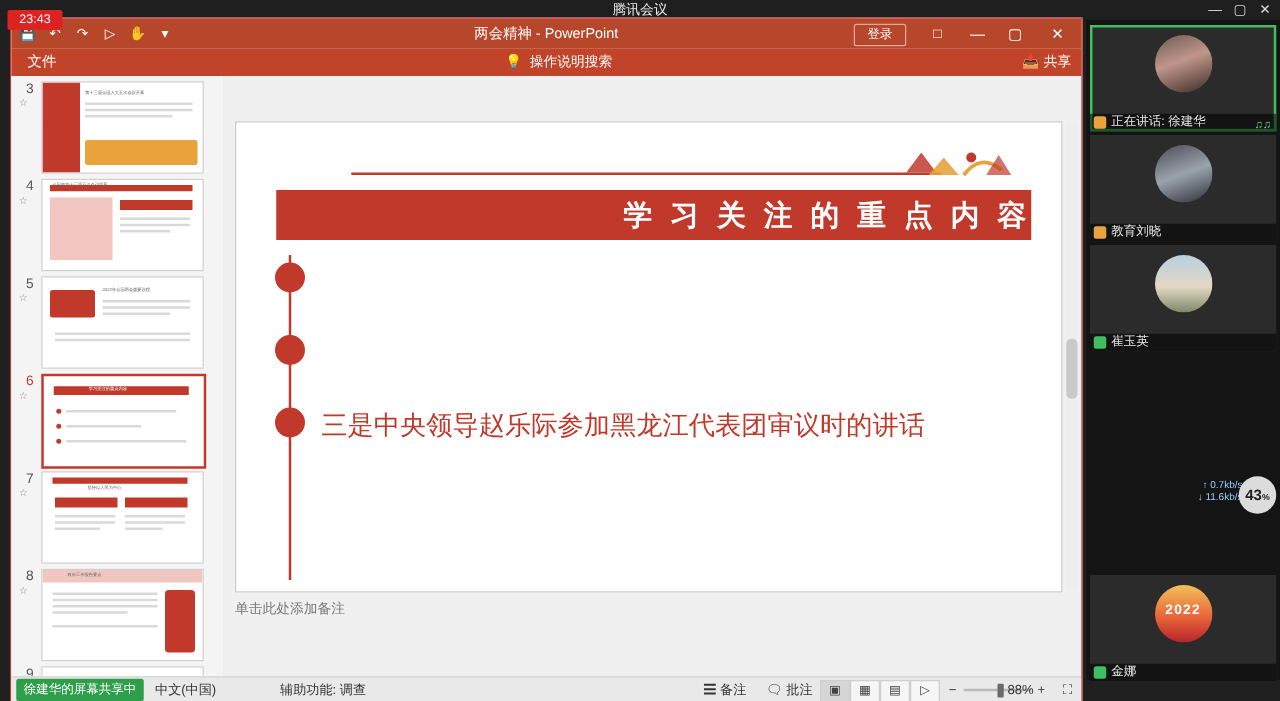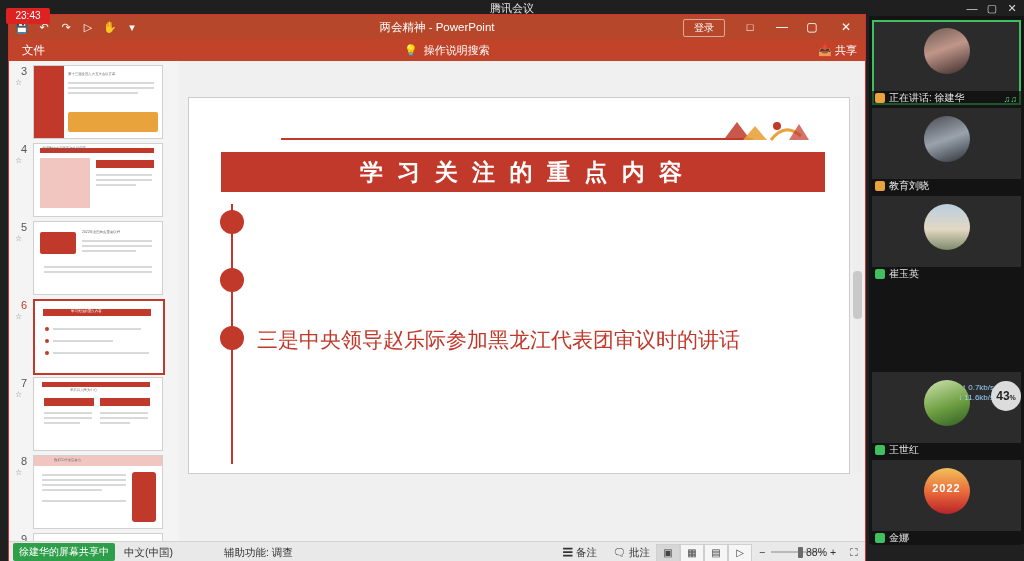--- a/index.html
+++ b/index.html
@@ -50,21 +50,21 @@
   .tb-red{position:absolute;background:#c0392b;}
   .tb-pink{position:absolute;background:#f2c6c0;}
   .tb-orange{position:absolute;background:#e8a33d;}
   .tb-txt{position:absolute;font-size:3.4px;color:#666;line-height:4.4px;white-space:nowrap;}
 
   #slide-area{position:absolute;left:170px;top:0;right:0;height:501px;background:#f0f0f0;}
   #slide-canvas{position:absolute;left:9px;top:36px;width:660px;height:375px;background:#fff;border:1px solid #ccc;}
   #slide-header-line{position:absolute;left:92px;top:40px;width:472px;height:2px;background:#c0392b;}
   #slide-deco{position:absolute;right:38px;top:18px;width:92px;height:28px;}
   #slide-title-band{position:absolute;left:32px;top:54px;width:604px;height:40px;background:#c0392b;}
-  #slide-title{position:absolute;left:0;top:0;width:604px;height:40px;line-height:40px;text-align:center;color:#fff;font-size:23px;font-weight:bold;letter-spacing:4px;}
+  #slide-title{position:absolute;left:0;top:0;width:604px;height:40px;line-height:40px;text-align:right;color:#fff;font-size:23px;font-weight:bold;letter-spacing:4px;}
   #slide-vline{position:absolute;left:42px;top:106px;width:2px;height:260px;background:#c0392b;}
   .bullet-dot{position:absolute;left:31px;width:24px;height:24px;border-radius:50%;background:#c0392b;}
   .bullet-txt{position:absolute;left:68px;color:#c0392b;font-size:21px;white-space:nowrap;}
   #notes-pane{position:absolute;left:9px;top:418px;width:660px;height:60px;color:#777;font-size:11px;}
   #slide-vscroll{position:absolute;right:3px;top:36px;width:9px;height:375px;background:#eee;}
   #slide-vthumb{position:absolute;right:3px;top:210px;width:9px;height:48px;background:#c9c9c9;border-radius:4px;}
 
   
   #ppt-status{position:absolute;left:0;bottom:0;width:856px;height:20px;background:#e9e9e9;border-top:1px solid #d4d4d4;color:#333;font-size:10.5px;}
   .sb-item{position:absolute;top:0;height:20px;line-height:20px;white-space:nowrap;}
@@ -270,20 +270,21 @@
           <div id="slide-vline"></div>
 
           <div class="bullet-dot" style="top:112px"></div>
 
           <div class="bullet-dot" style="top:170px"></div>
 
           <div class="bullet-dot" style="top:228px"></div>
           <div class="bullet-txt" style="top:228px">三是中央领导赵乐际参加黑龙江代表团审议时的讲话</div>
         </div>
 
+        <div id="notes-pane">单击此处添加备注</div>
         <div id="slide-vscroll"></div>
         <div id="slide-vthumb"></div>
       </div>
 
       <div id="ppt-status">
         <div class="sb-item" id="sb-share">徐建华的屏幕共享中</div>
         <div class="sb-item" id="sb-lang">中文(中国)</div>
         <div class="sb-item" id="sb-access">辅助功能: 调查</div>
         <div class="sb-item" id="sb-notes">
           <span>☰</span>
@@ -334,28 +335,20 @@
     <div class="p-tile" style="top:180px">
       <div class="p-avatar">
           <div class="av-c"></div>
         </div>
       <div class="p-name-bar"></div>
       <div class="p-mic green"></div>
       <div class="p-name">崔玉英</div>
     </div>
 
 
-    <div class="p-tile" style="top:356px">
-      <div class="p-avatar">
-          <div class="av-e"></div>
-        </div>
-      <div class="p-name-bar"></div>
-      <div class="p-mic green"></div>
-      <div class="p-name">王世红</div>
-    </div>
 
     <div class="p-tile" style="top:444px">
       <div class="p-avatar">
           <div class="av-f">
             <span class="yr">2022</span>
           </div>
         </div>
       <div class="p-name-bar"></div>
       <div class="p-mic green"></div>
       <div class="p-name">金娜</div>

